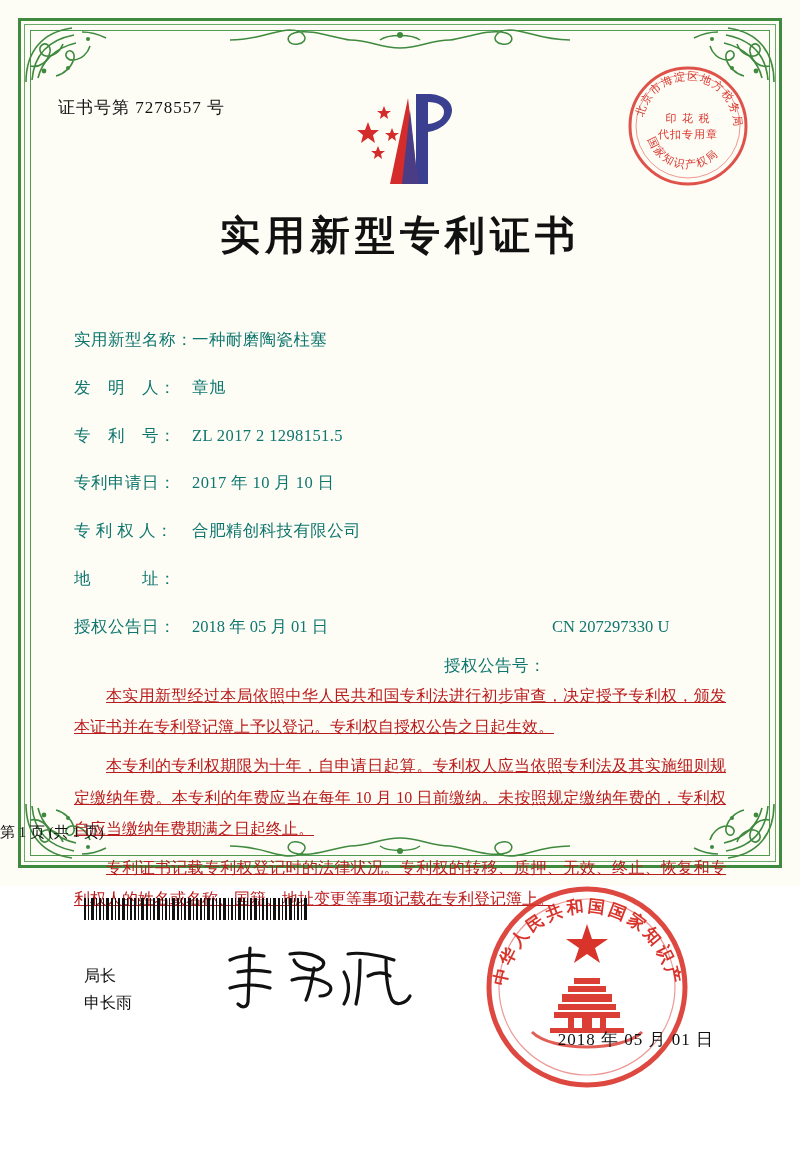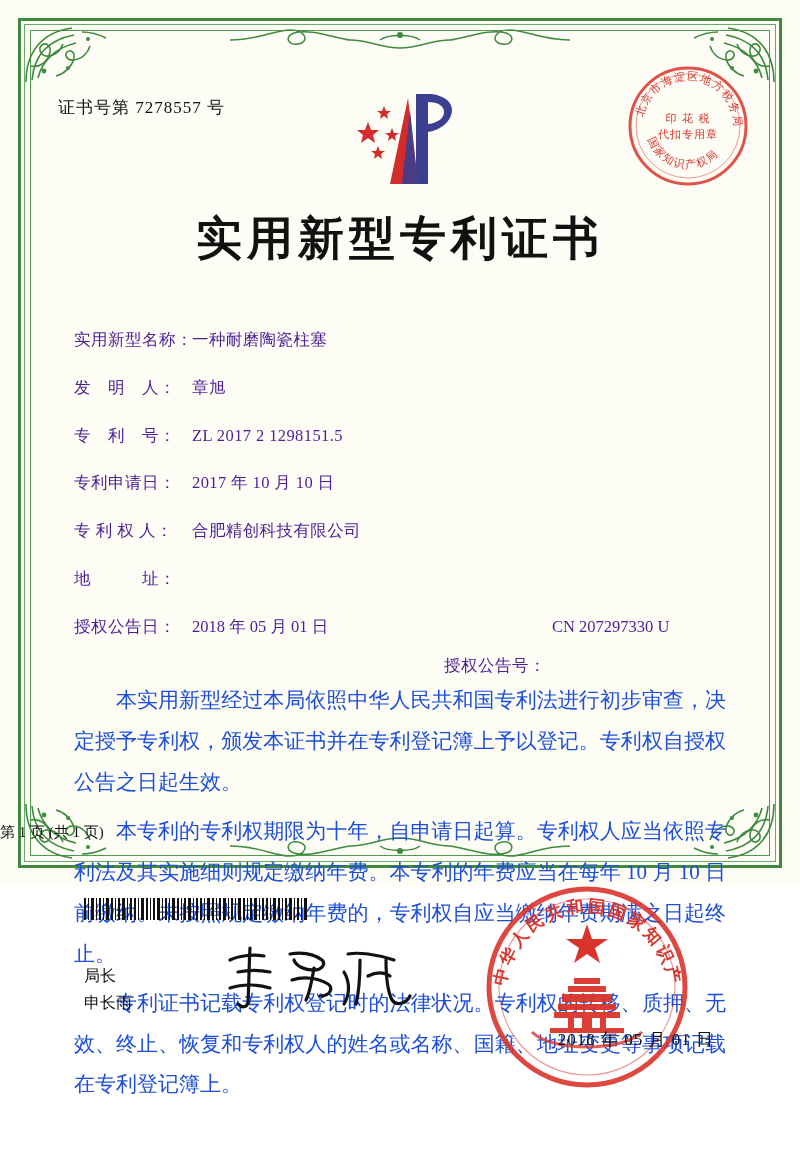--- a/index.html
+++ b/index.html
@@ -93,35 +93,35 @@
     height: 128px;
   }
   .tax-seal svg { display: block; }
 
   .main-title {
     position: absolute;
     top: 208px;
     left: 0;
     width: 100%;
     text-align: center;
-    font-size: 46px;
+    font-size: 40px;
     font-weight: bold;
     letter-spacing: 5px;
     color: #111;
     font-family: "DejaVu Serif", "Liberation Serif", serif;
   }
 
   
   .fields {
     position: absolute;
     left: 74px;
     top: 328px;
     width: 660px;
     font-size: 16.5px;
-    color: #4c1d95;
+    color: #0f766e;
   }
   .field-row {
     display: flex;
     align-items: flex-start;
     margin-bottom: 23px;
     line-height: 1.5;
   }
   .field-label {
     width: 118px;
     flex: 0 0 118px;
@@ -156,24 +156,25 @@
     margin-right: 6px;
     margin-top: 39px;
   }
 
   
   .paragraphs {
     position: absolute;
     left: 74px;
     top: 680px;
     width: 652px;
-    font-size: 21px;
+    font-size: 16px;
     line-height: 1.95;
-    color: #1d4ed8;
+    color: #b91c1c;
     text-align: justify;
+    text-decoration: underline;
   }
   .paragraphs p {
     margin: 0 0 8px 0;
     text-indent: 2em;
   }
 
   
   .barcode {
     position: absolute;
     left: 84px;

